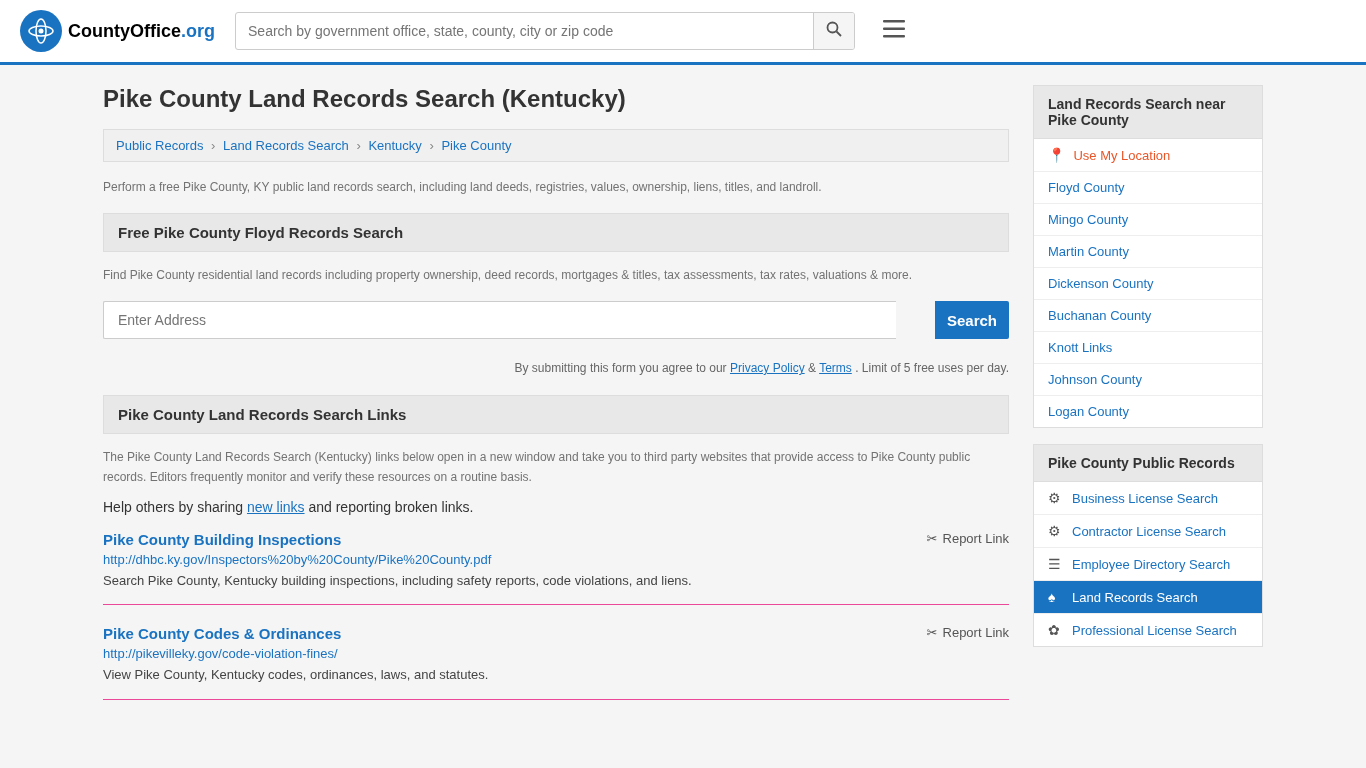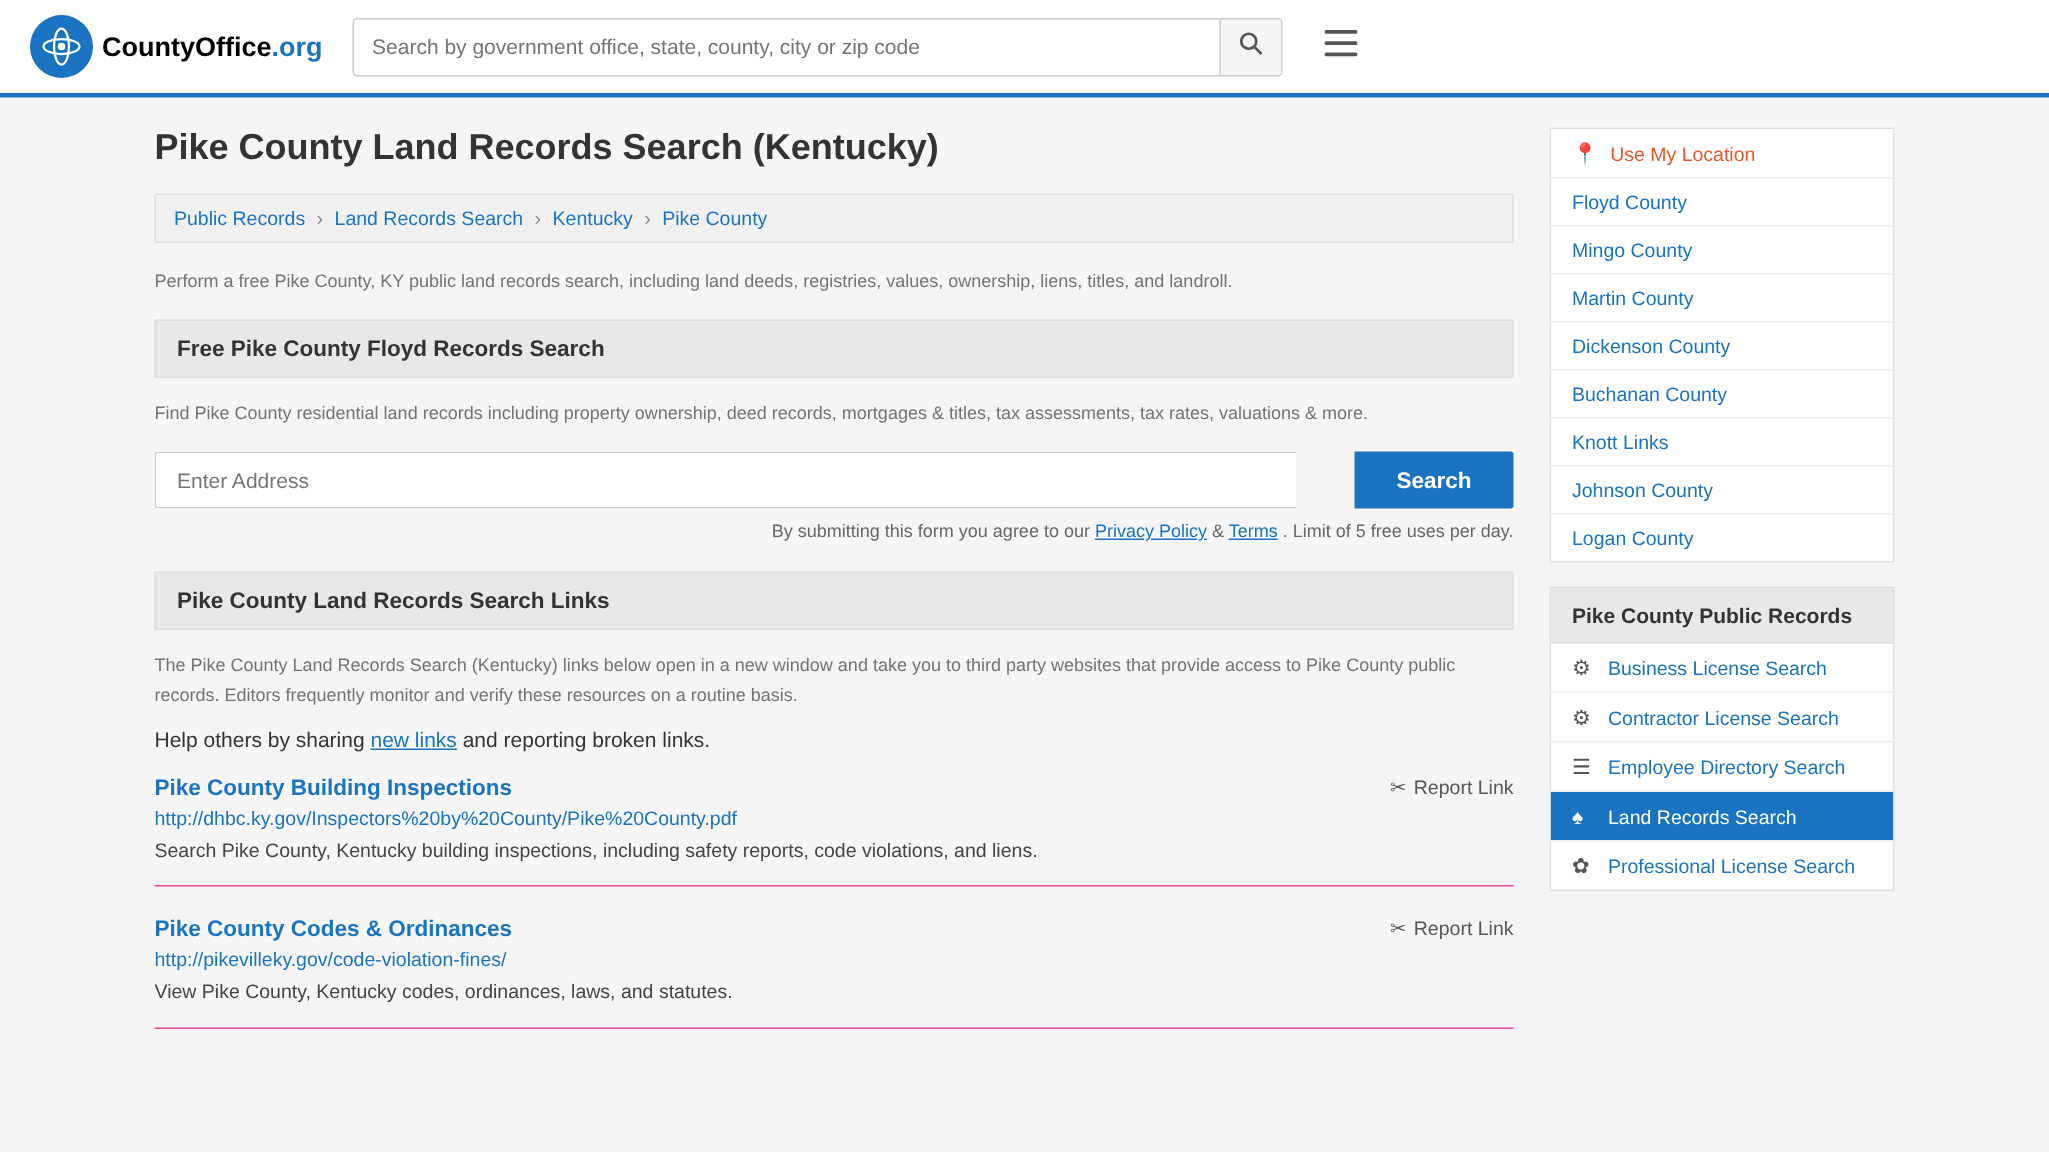--- a/index.html
+++ b/index.html
@@ -124,37 +124,37 @@
       color: #333;
       margin-bottom: 14px;
     }
 
     
     #search-form-section {
       margin-bottom: 20px;
     }
     #address-search-row {
       display: flex;
-      margin-bottom: 8px;
+      margin-bottom: 22px;
       gap: 39px;
     }
     #address-input {
       flex: 1;
       border: 1px solid #ccc;
       border-right: none;
       padding: 10px 14px;
       font-size: 14px;
       outline: none;
       border-radius: 2px 0 0 2px;
     }
     #search-btn {
       background: #1a73c1;
       color: white;
       border: none;
-      padding: 10px 28px;
+      padding: 10px 12px;
       font-size: 15px;
       font-weight: bold;
       cursor: pointer;
       border-radius: 0 2px 2px 0;
     }
     #form-disclaimer {
       font-size: 12px;
       color: #666;
       text-align: right;
       margin-bottom: 16px;
@@ -359,20 +359,21 @@
         <div class="link-item-url">http://pikevilleky.gov/code-violation-fines/</div>
         <div class="link-item-desc">View Pike County, Kentucky codes, ordinances, laws, and statutes.</div>
       </div>
     </div>
 
   </div>
 
   <div id="sidebar">
 
     <div class="sidebar-section">
+      <div class="sidebar-section-header">Land Records Search near Pike County</div>
       <ul class="sidebar-list">
         <li class="use-location-item">
           <a href="#">
             <span class="sidebar-icon">📍</span>
             <span>Use My Location</span>
           </a>
         </li>
         <li>
           <a href="#">
             <span>Floyd County</span>

